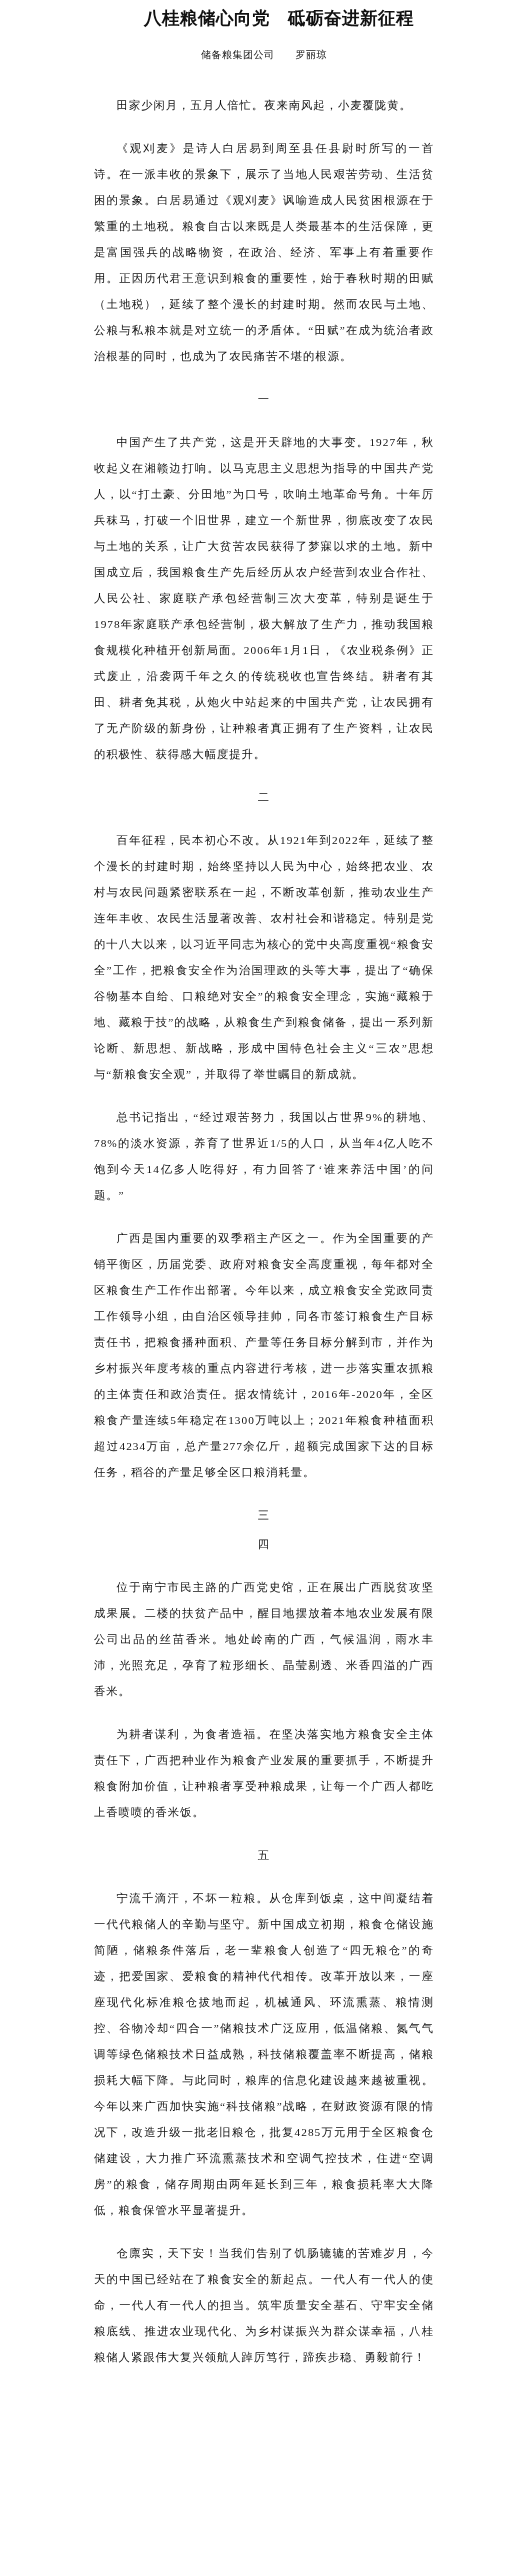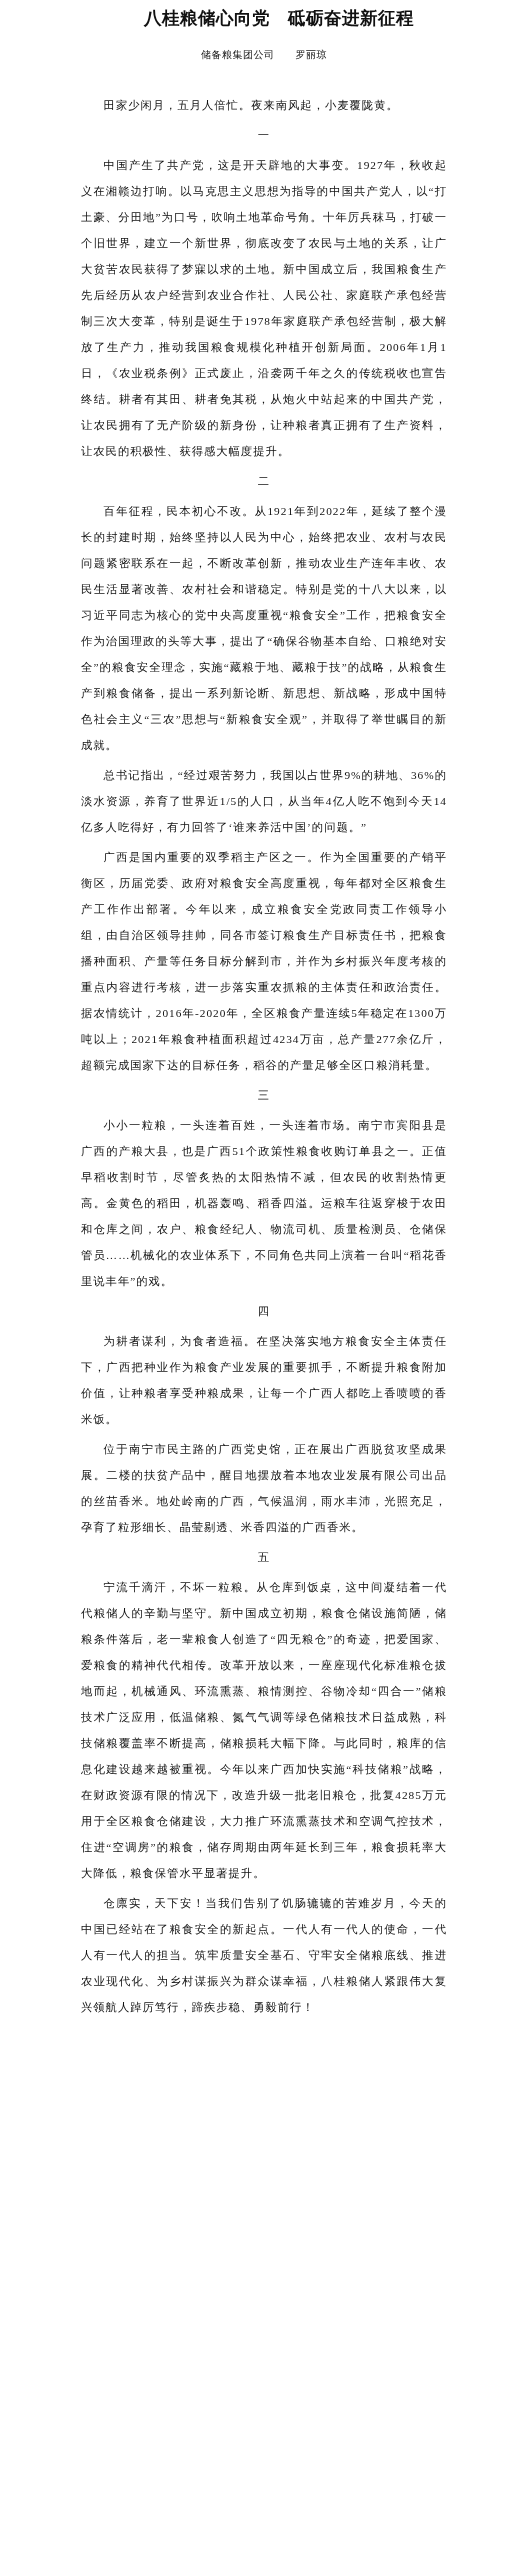--- a/index.html
+++ b/index.html
@@ -28,47 +28,47 @@
     letter-spacing:0.5px;
   }
   .body{
     margin:0 77px 0 77px;
     font-size:11.3px;
     line-height:26px;
     text-align:justify;
     text-justify:inter-ideograph;
     letter-spacing:1px;
   }
-  .body p{margin:4px;}
+  .body p{margin:17px;}
   .body p.para, .body p.poem{text-indent:2em;}
   .body p.heading{
     text-align:center;
     text-indent:0;
     margin:3.1px 0;
   }
   .page-bottom-pad{height:20.6px;}
 </style>
 </head>
 <body>
 
 <div class="page">
   <h1 class="title">八桂粮储心向党　砥砺奋进新征程</h1>
   <div class="byline">储备粮集团公司　　罗丽琼</div>
   <div class="body" id="article-body">
       <p class="poem">田家少闲月，五月人倍忙。夜来南风起，小麦覆陇黄。</p>
+      <p class="para">《观刈麦》是诗人白居易到周至县任县尉时所写的一首诗。在一派丰收的景象下，展示了当地人民艰苦劳动、生活贫困的景象。白居易通过《观刈麦》讽喻造成人民贫困根源在于繁重的土地税。粮食自古以来既是人类最基本的生活保障，更是富国强兵的战略物资，在政治、经济、军事上有着重要作用。正因历代君王意识到粮食的重要性，始于春秋时期的田赋（土地税），延续了整个漫长的封建时期。然而农民与土地、公粮与私粮本就是对立统一的矛盾体。“田赋”在成为统治者政治根基的同时，也成为了农民痛苦不堪的根源。</p>
       <p class="heading">一</p>
       <p class="para">中国产生了共产党，这是开天辟地的大事变。1927年，秋收起义在湘赣边打响。以马克思主义思想为指导的中国共产党人，以“打土豪、分田地”为口号，吹响土地革命号角。十年厉兵秣马，打破一个旧世界，建立一个新世界，彻底改变了农民与土地的关系，让广大贫苦农民获得了梦寐以求的土地。新中国成立后，我国粮食生产先后经历从农户经营到农业合作社、人民公社、家庭联产承包经营制三次大变革，特别是诞生于1978年家庭联产承包经营制，极大解放了生产力，推动我国粮食规模化种植开创新局面。2006年1月1日，《农业税条例》正式废止，沿袭两千年之久的传统税收也宣告终结。耕者有其田、耕者免其税，从炮火中站起来的中国共产党，让农民拥有了无产阶级的新身份，让种粮者真正拥有了生产资料，让农民的积极性、获得感大幅度提升。</p>
       <p class="heading">二</p>
       <p class="para">百年征程，民本初心不改。从1921年到2022年，延续了整个漫长的封建时期，始终坚持以人民为中心，始终把农业、农村与农民问题紧密联系在一起，不断改革创新，推动农业生产连年丰收、农民生活显著改善、农村社会和谐稳定。特别是党的十八大以来，以习近平同志为核心的党中央高度重视“粮食安全”工作，把粮食安全作为治国理政的头等大事，提出了“确保谷物基本自给、口粮绝对安全”的粮食安全理念，实施“藏粮于地、藏粮于技”的战略，从粮食生产到粮食储备，提出一系列新论断、新思想、新战略，形成中国特色社会主义“三农”思想与“新粮食安全观”，并取得了举世瞩目的新成就。</p>
-      <p class="para">总书记指出，“经过艰苦努力，我国以占世界9%的耕地、36%的淡水资源，养育了世界近1/5的人口，从当年4亿人吃不饱到今天14亿多人吃得好，有力回答了‘谁来养活中国’的问题。”</p>
+      <p class="para">总书记指出，“经过艰苦努力，我国以占世界9%的耕地、78%的淡水资源，养育了世界近1/5的人口，从当年4亿人吃不饱到今天14亿多人吃得好，有力回答了‘谁来养活中国’的问题。”</p>
       <p class="para">广西是国内重要的双季稻主产区之一。作为全国重要的产销平衡区，历届党委、政府对粮食安全高度重视，每年都对全区粮食生产工作作出部署。今年以来，成立粮食安全党政同责工作领导小组，由自治区领导挂帅，同各市签订粮食生产目标责任书，把粮食播种面积、产量等任务目标分解到市，并作为乡村振兴年度考核的重点内容进行考核，进一步落实重农抓粮的主体责任和政治责任。据农情统计，2016年-2020年，全区粮食产量连续5年稳定在1300万吨以上；2021年粮食种植面积超过4234万亩，总产量277余亿斤，超额完成国家下达的目标任务，稻谷的产量足够全区口粮消耗量。</p>
       <p class="heading">三</p>
-      <p class="para">小小一粒粮，一头连着百姓，一头连着市场。南宁市宾阳县是广西的产粮大县，也是广西51个政策性粮食收购订单县之一。正值早稻收割时节，尽管炙热的太阳热情不减，但农民的收割热情更高。金黄色的稻田，机器轰鸣、稻香四溢。运粮车往返穿梭于农田和仓库之间，农户、粮食经纪人、物流司机、质量检测员、仓储保管员……机械化的农业体系下，不同角色共同上演着一台叫“稻花香里说丰年”的戏。</p>
       <p class="heading">四</p>
+      <p class="para">位于南宁市民主路的广西党史馆，正在展出广西脱贫攻坚成果展。二楼的扶贫产品中，醒目地摆放着本地农业发展有限公司出品的丝苗香米。地处岭南的广西，气候温润，雨水丰沛，光照充足，孕育了粒形细长、晶莹剔透、米香四溢的广西香米。</p>
       <p class="para">为耕者谋利，为食者造福。在坚决落实地方粮食安全主体责任下，广西把种业作为粮食产业发展的重要抓手，不断提升粮食附加价值，让种粮者享受种粮成果，让每一个广西人都吃上香喷喷的香米饭。</p>
-      <p class="para">位于南宁市民主路的广西党史馆，正在展出广西脱贫攻坚成果展。二楼的扶贫产品中，醒目地摆放着本地农业发展有限公司出品的丝苗香米。地处岭南的广西，气候温润，雨水丰沛，光照充足，孕育了粒形细长、晶莹剔透、米香四溢的广西香米。</p>
       <p class="heading">五</p>
       <p class="para">宁流千滴汗，不坏一粒粮。从仓库到饭桌，这中间凝结着一代代粮储人的辛勤与坚守。新中国成立初期，粮食仓储设施简陋，储粮条件落后，老一辈粮食人创造了“四无粮仓”的奇迹，把爱国家、爱粮食的精神代代相传。改革开放以来，一座座现代化标准粮仓拔地而起，机械通风、环流熏蒸、粮情测控、谷物冷却“四合一”储粮技术广泛应用，低温储粮、氮气气调等绿色储粮技术日益成熟，科技储粮覆盖率不断提高，储粮损耗大幅下降。与此同时，粮库的信息化建设越来越被重视。今年以来广西加快实施“科技储粮”战略，在财政资源有限的情况下，改造升级一批老旧粮仓，批复4285万元用于全区粮食仓储建设，大力推广环流熏蒸技术和空调气控技术，住进“空调房”的粮食，储存周期由两年延长到三年，粮食损耗率大大降低，粮食保管水平显著提升。</p>
       <p class="para">仓廪实，天下安！当我们告别了饥肠辘辘的苦难岁月，今天的中国已经站在了粮食安全的新起点。一代人有一代人的使命，一代人有一代人的担当。筑牢质量安全基石、守牢安全储粮底线、推进农业现代化、为乡村谋振兴为群众谋幸福，八桂粮储人紧跟伟大复兴领航人踔厉笃行，蹄疾步稳、勇毅前行！</p>
     </div>
   <div class="page-bottom-pad"></div>
 </div>
 
 
 </body></html>

